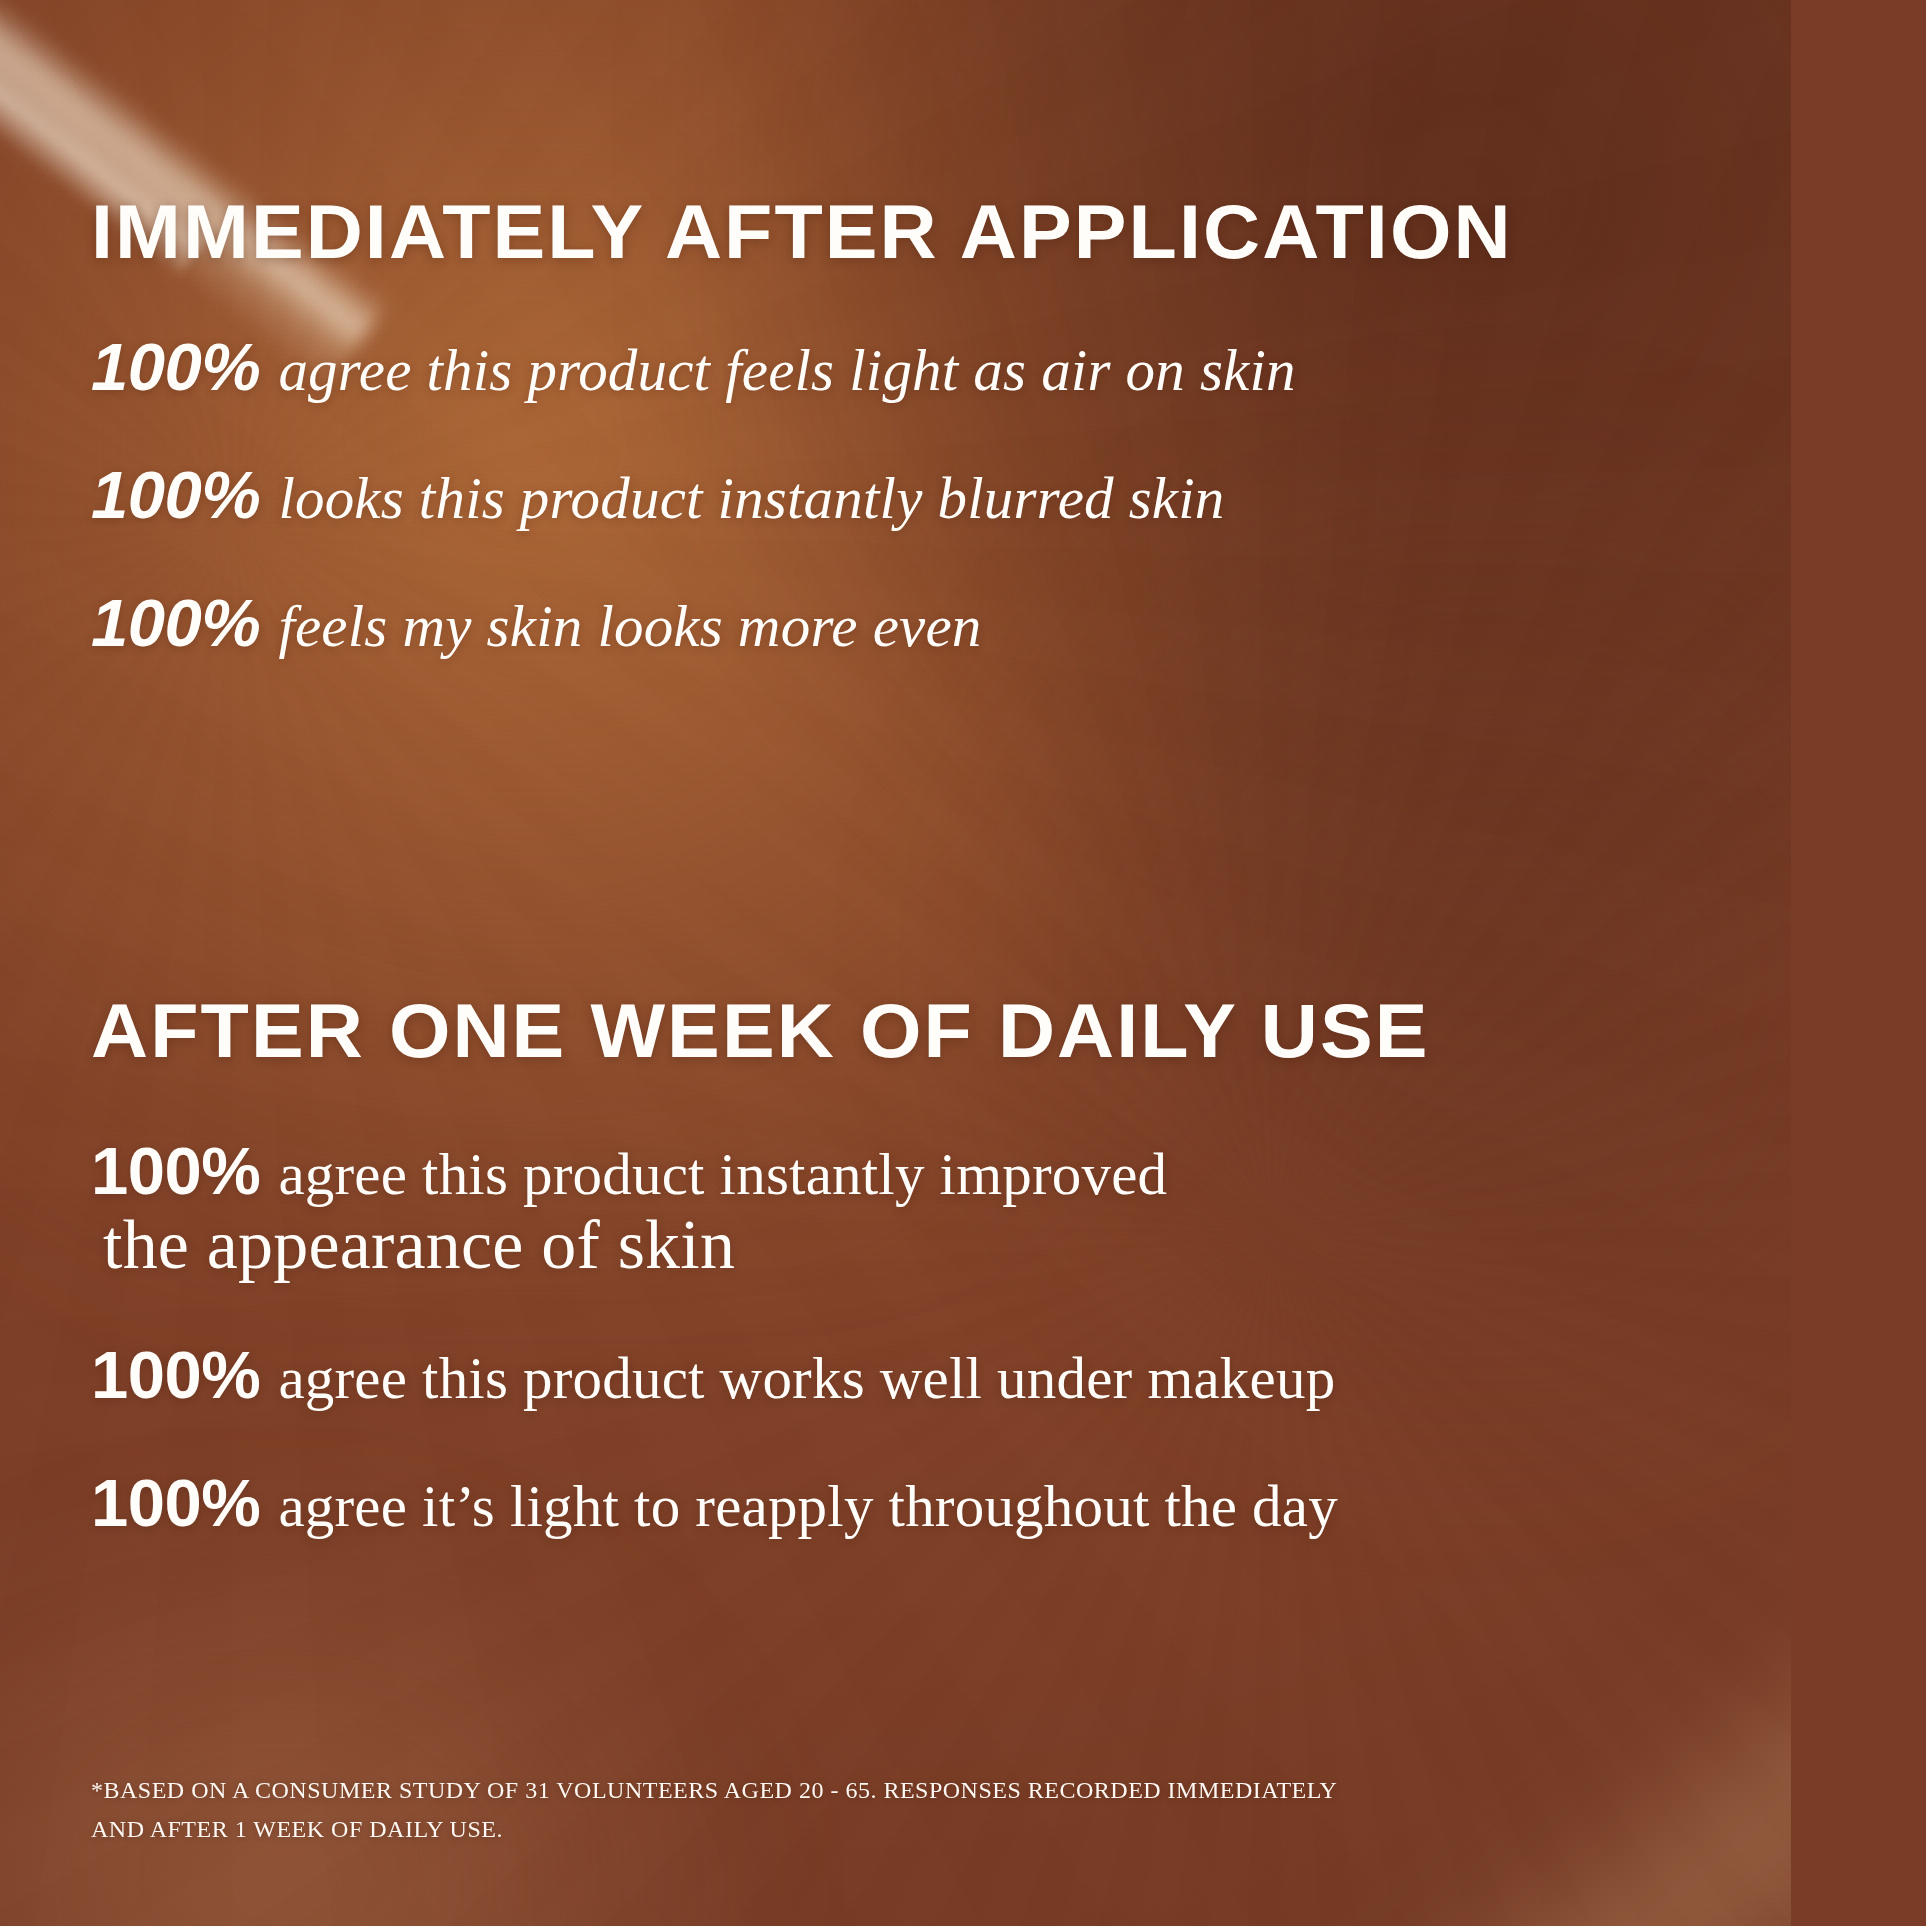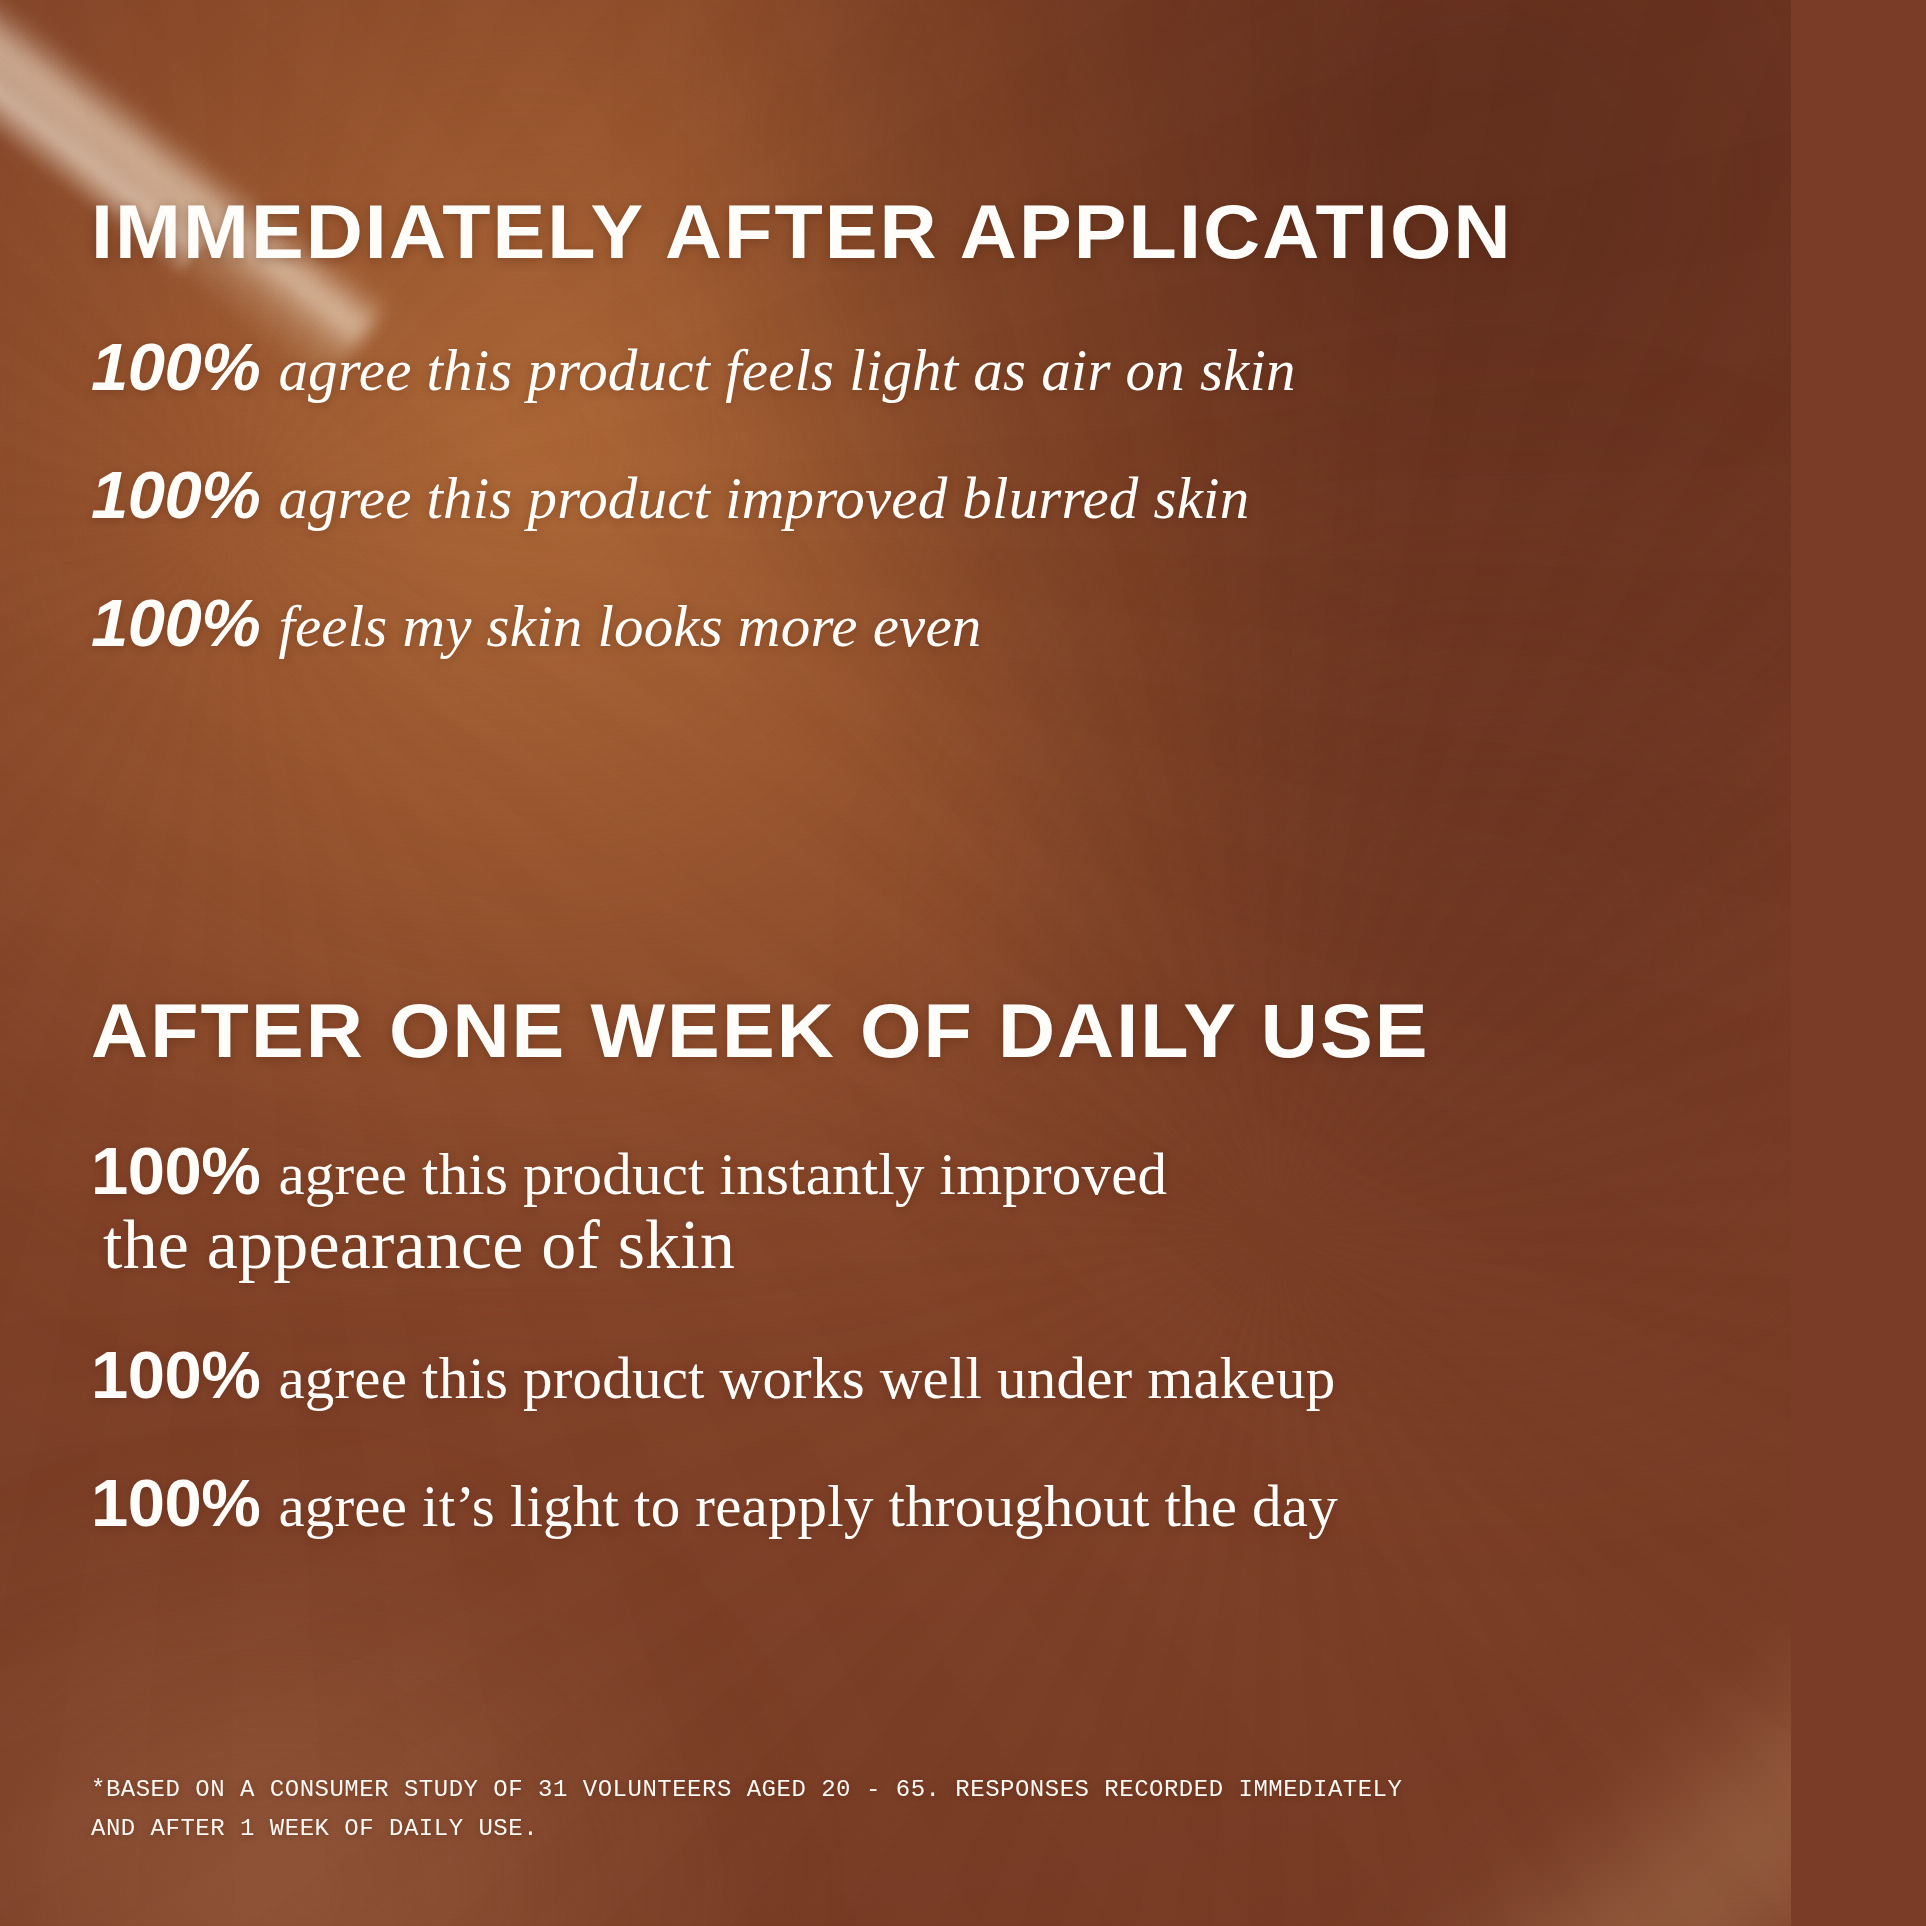--- a/index.html
+++ b/index.html
@@ -200,21 +200,21 @@
   #claims-immediate .claim-row:last-child { margin-bottom:0; }
   #claims-week .claim-row { margin-bottom:51px; }
   #claims-week .claim-row:last-child { margin-bottom:0; }
 
   .gap-1 { padding-right:18px; }
 
   
   #footnote {
     position:absolute;
     left:91px; top:1771px;
-    font-family:Liberation Mono, monospace;
+    font-family:Liberation Serif, serif;
     font-size:24px;
     line-height:1.62;
     letter-spacing:0.5px;
     color:#fdf8f3;
     text-transform:uppercase;
     text-shadow:0 1px 6px rgba(60,22,10,0.30);
   }
   #footnote .fn-line { display:block; white-space:nowrap; }
 </style>
 </head>
@@ -242,21 +242,21 @@
     <div class="claims" id="claims-immediate">
 
       <div class="claim-row">
         <span class="claim-line">
           <span class="claim-pct gap-1">100%</span><span class="claim-text">agree this product feels light as air on skin</span>
         </span>
       </div>
 
       <div class="claim-row">
         <span class="claim-line">
-          <span class="claim-pct gap-1">100%</span><span class="claim-text">agree this product improved blurred skin</span>
+          <span class="claim-pct gap-1">100%</span><span class="claim-text">looks this product instantly blurred skin</span>
         </span>
       </div>
 
       <div class="claim-row">
         <span class="claim-line">
           <span class="claim-pct gap-1">100%</span><span class="claim-text">feels my skin looks more even</span>
         </span>
       </div>
 
     </div>

